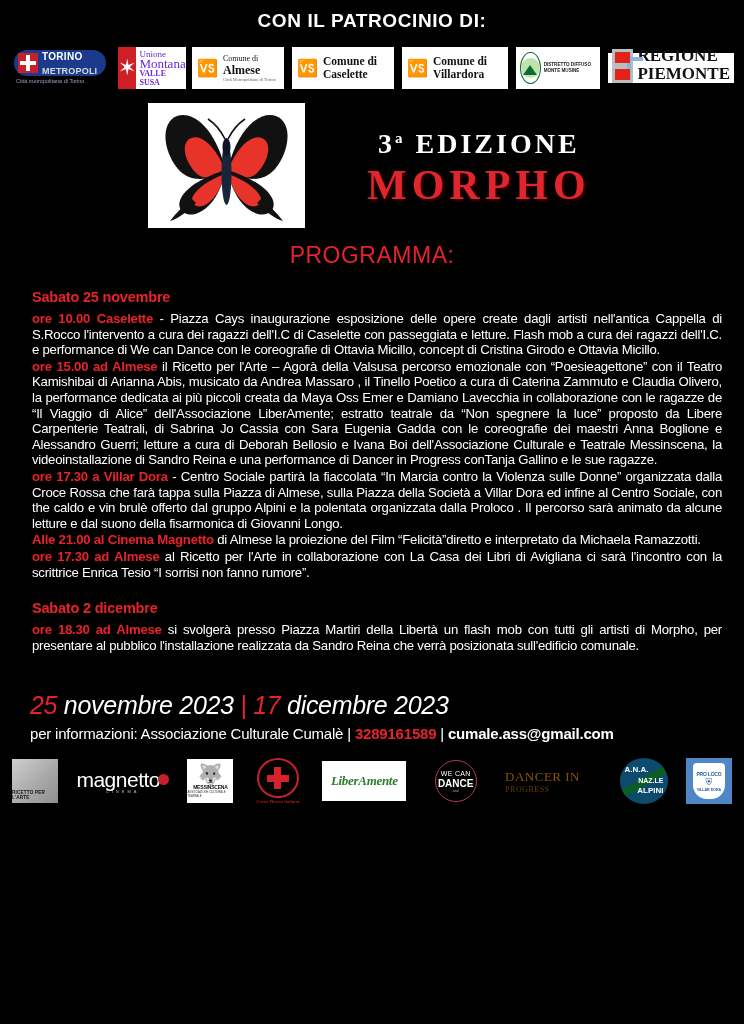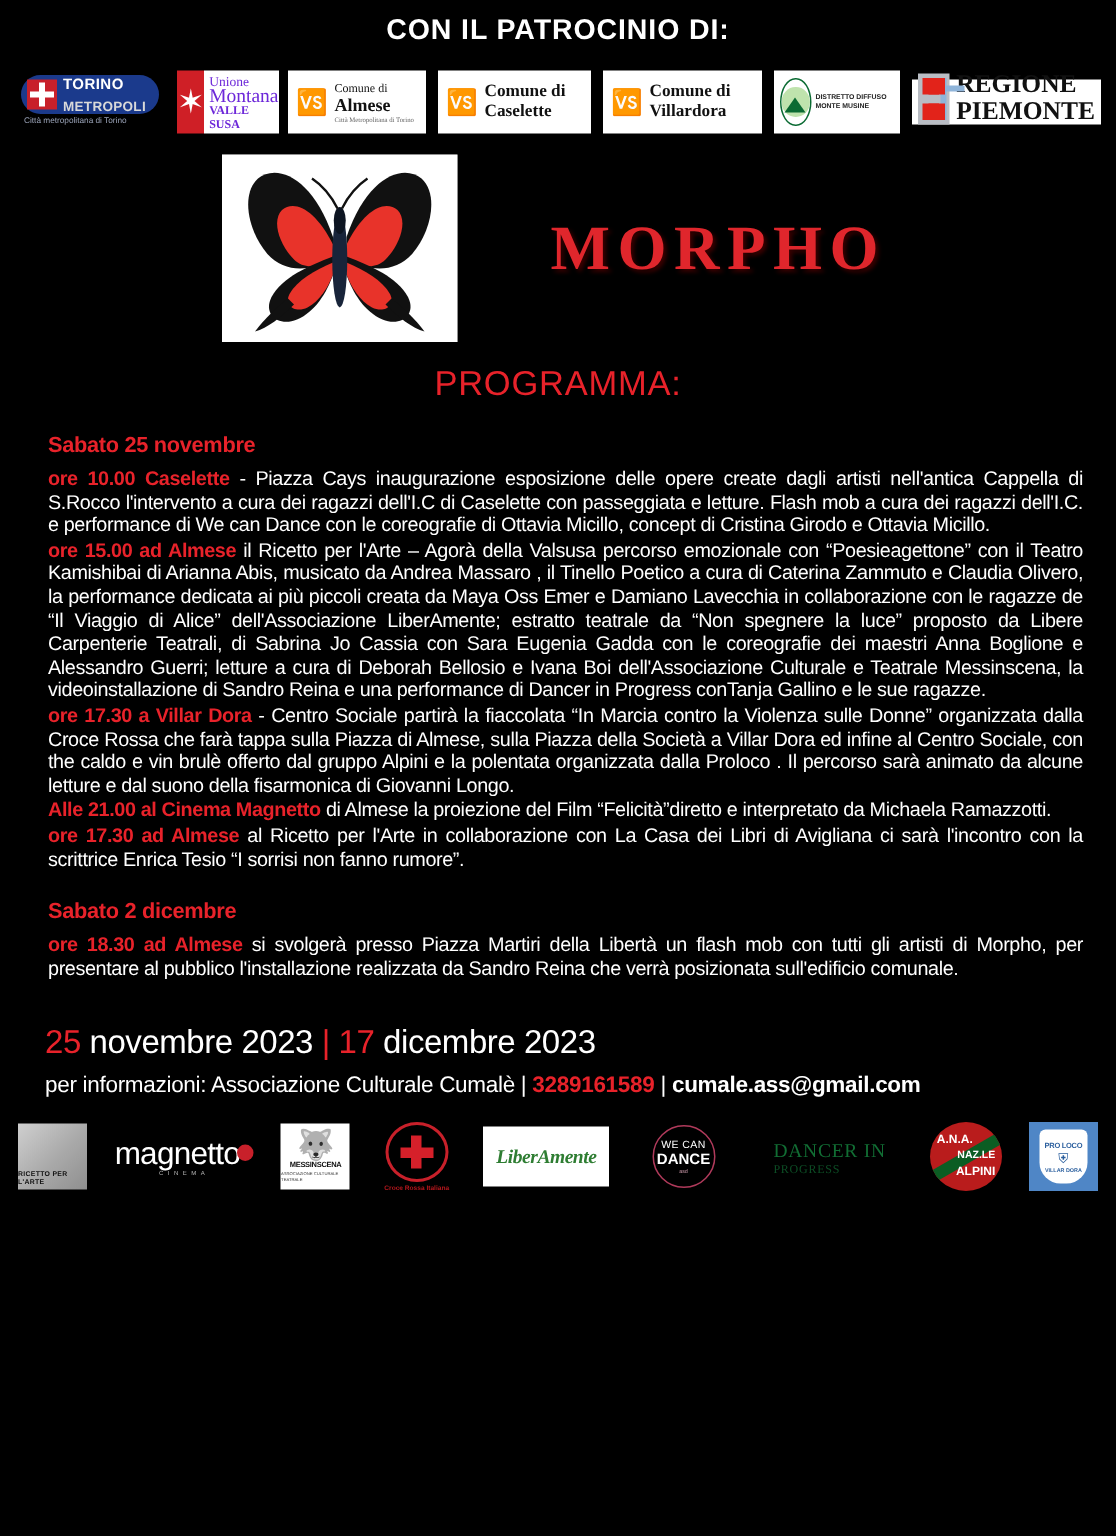--- a/index.html
+++ b/index.html
@@ -225,26 +225,27 @@
     letter-spacing: -0.25px;
   }
   .para .hl {
     color: #e8222a;
     font-weight: bold;
   }
   .para.first { margin-top: 2px; }
 
   
   .footer-dates {
-    margin-top: 26px;
+    margin-top: 36px;
     padding-left: 30px;
-    font-size: 22px;
+    font-size: 25px;
     line-height: 32px;
     color: #ffffff;
     letter-spacing: -0.3px;
+    font-style: italic;
   }
   .footer-dates .red { color: #e8222a; }
   .footer-info {
     padding-left: 30px;
     font-size: 15px;
     line-height: 20px;
     color: #ffffff;
     margin-top: 3px;
     letter-spacing: -0.2px;
   }
@@ -303,26 +304,26 @@
   .wecandance { width: 62px; height: 46px; position: relative; display:flex; align-items:center; justify-content:center;}
   .wecandance .circ {
     width: 40px; height: 40px; border-radius: 50%;
     border: 1.6px solid #b03a5b;
     display:flex; flex-direction:column; align-items:center; justify-content:center;
     color:#ffffff;
   }
   .wecandance .w1 { font-size: 7px; line-height: 8px; letter-spacing:0.3px;}
   .wecandance .w2 { font-size: 10px; line-height: 11px; font-weight:bold; }
   .wecandance .w3 { font-size: 3.6px; color:#c9a; }
-  .dancer { width: 96px; height: 46px; display:flex; align-items:center; justify-content:center; color:#15803d;}
+  .dancer { width: 96px; height: 46px; display:flex; align-items:center; color:#a16207;}
   .dancer .d1 { font-family:"Liberation Serif", serif; font-size: 13px; letter-spacing: 0.5px; opacity:0.85;}
   .dancer .d2 { font-family:"Liberation Serif", serif; font-size: 8px; letter-spacing: 0.5px; opacity:0.6;}
   .alpini {
     width: 48px; height: 46px; border-radius: 50%;
-    background: #b91c1c; position: relative; overflow: hidden;
+    background: #0c4a6e; position: relative; overflow: hidden;
     display:flex; align-items:center; justify-content:center;
   }
   .alpini .slash {
     position:absolute; width: 70px; height: 8px; background: #0b5d23;
     transform: rotate(-30deg); top: 18px; left: -8px;
   }
   .alpini .a1 { position:absolute; left:5px; top:7px; font-size:8px; font-weight:bold; color:#fff; }
   .alpini .a2 { position:absolute; right:4px; top:19px; font-size:7px; font-weight:bold; color:#fff; }
   .alpini .a3 { position:absolute; right:4px; top:28px; font-size:8px; font-weight:bold; color:#fff; }
   .proloco {
@@ -443,20 +444,24 @@
         <path d="M109 100 C117 108 127 116 135 118 C129 110 121 102 113 96 Z" fill="#111111"></path>
 
         <ellipse cx="78.5" cy="70" rx="5" ry="32" fill="#18243a"></ellipse>
         <ellipse cx="78.5" cy="44" rx="4" ry="9" fill="#0d1522"></ellipse>
 
         <path d="M77 36 C72 26 66 20 60 16" stroke="#111" stroke-width="1.6" fill="none"></path>
         <path d="M80 36 C85 26 91 20 97 16" stroke="#111" stroke-width="1.6" fill="none"></path>
       </svg>
     </div>
     <div class="title-text">
+      <div class="edizione">
+        <span>3</span><sup>a</sup>
+        <span>EDIZIONE</span>
+      </div>
       <div class="morpho">MORPHO</div>
     </div>
   </div>
 
   <div class="programma">PROGRAMMA:</div>
 
   <div class="content">
 
     <div class="day-head">Sabato 25 novembre</div>
 

